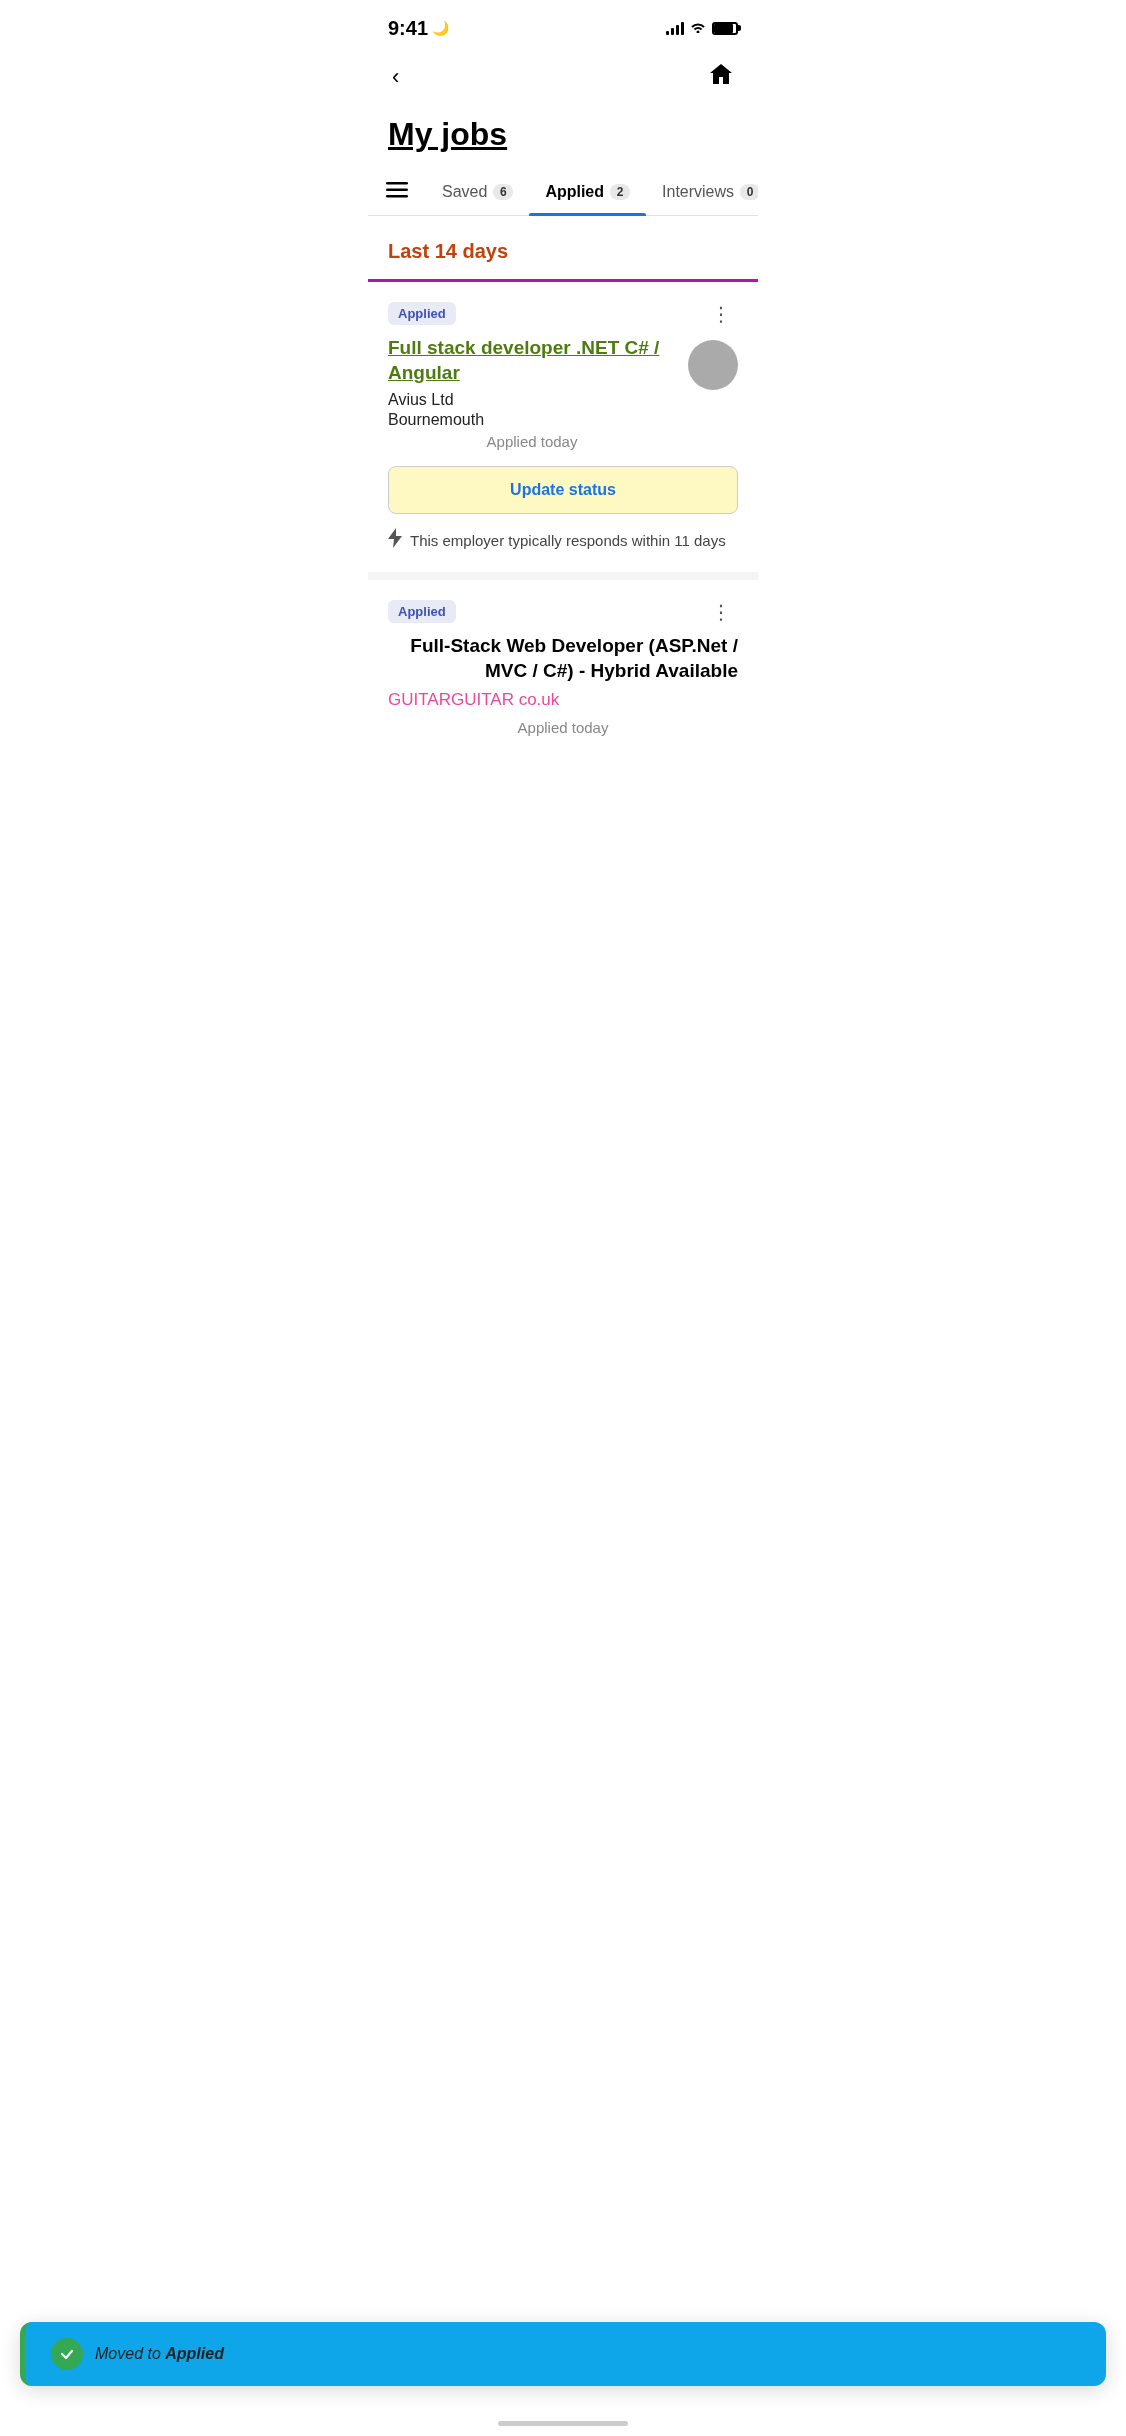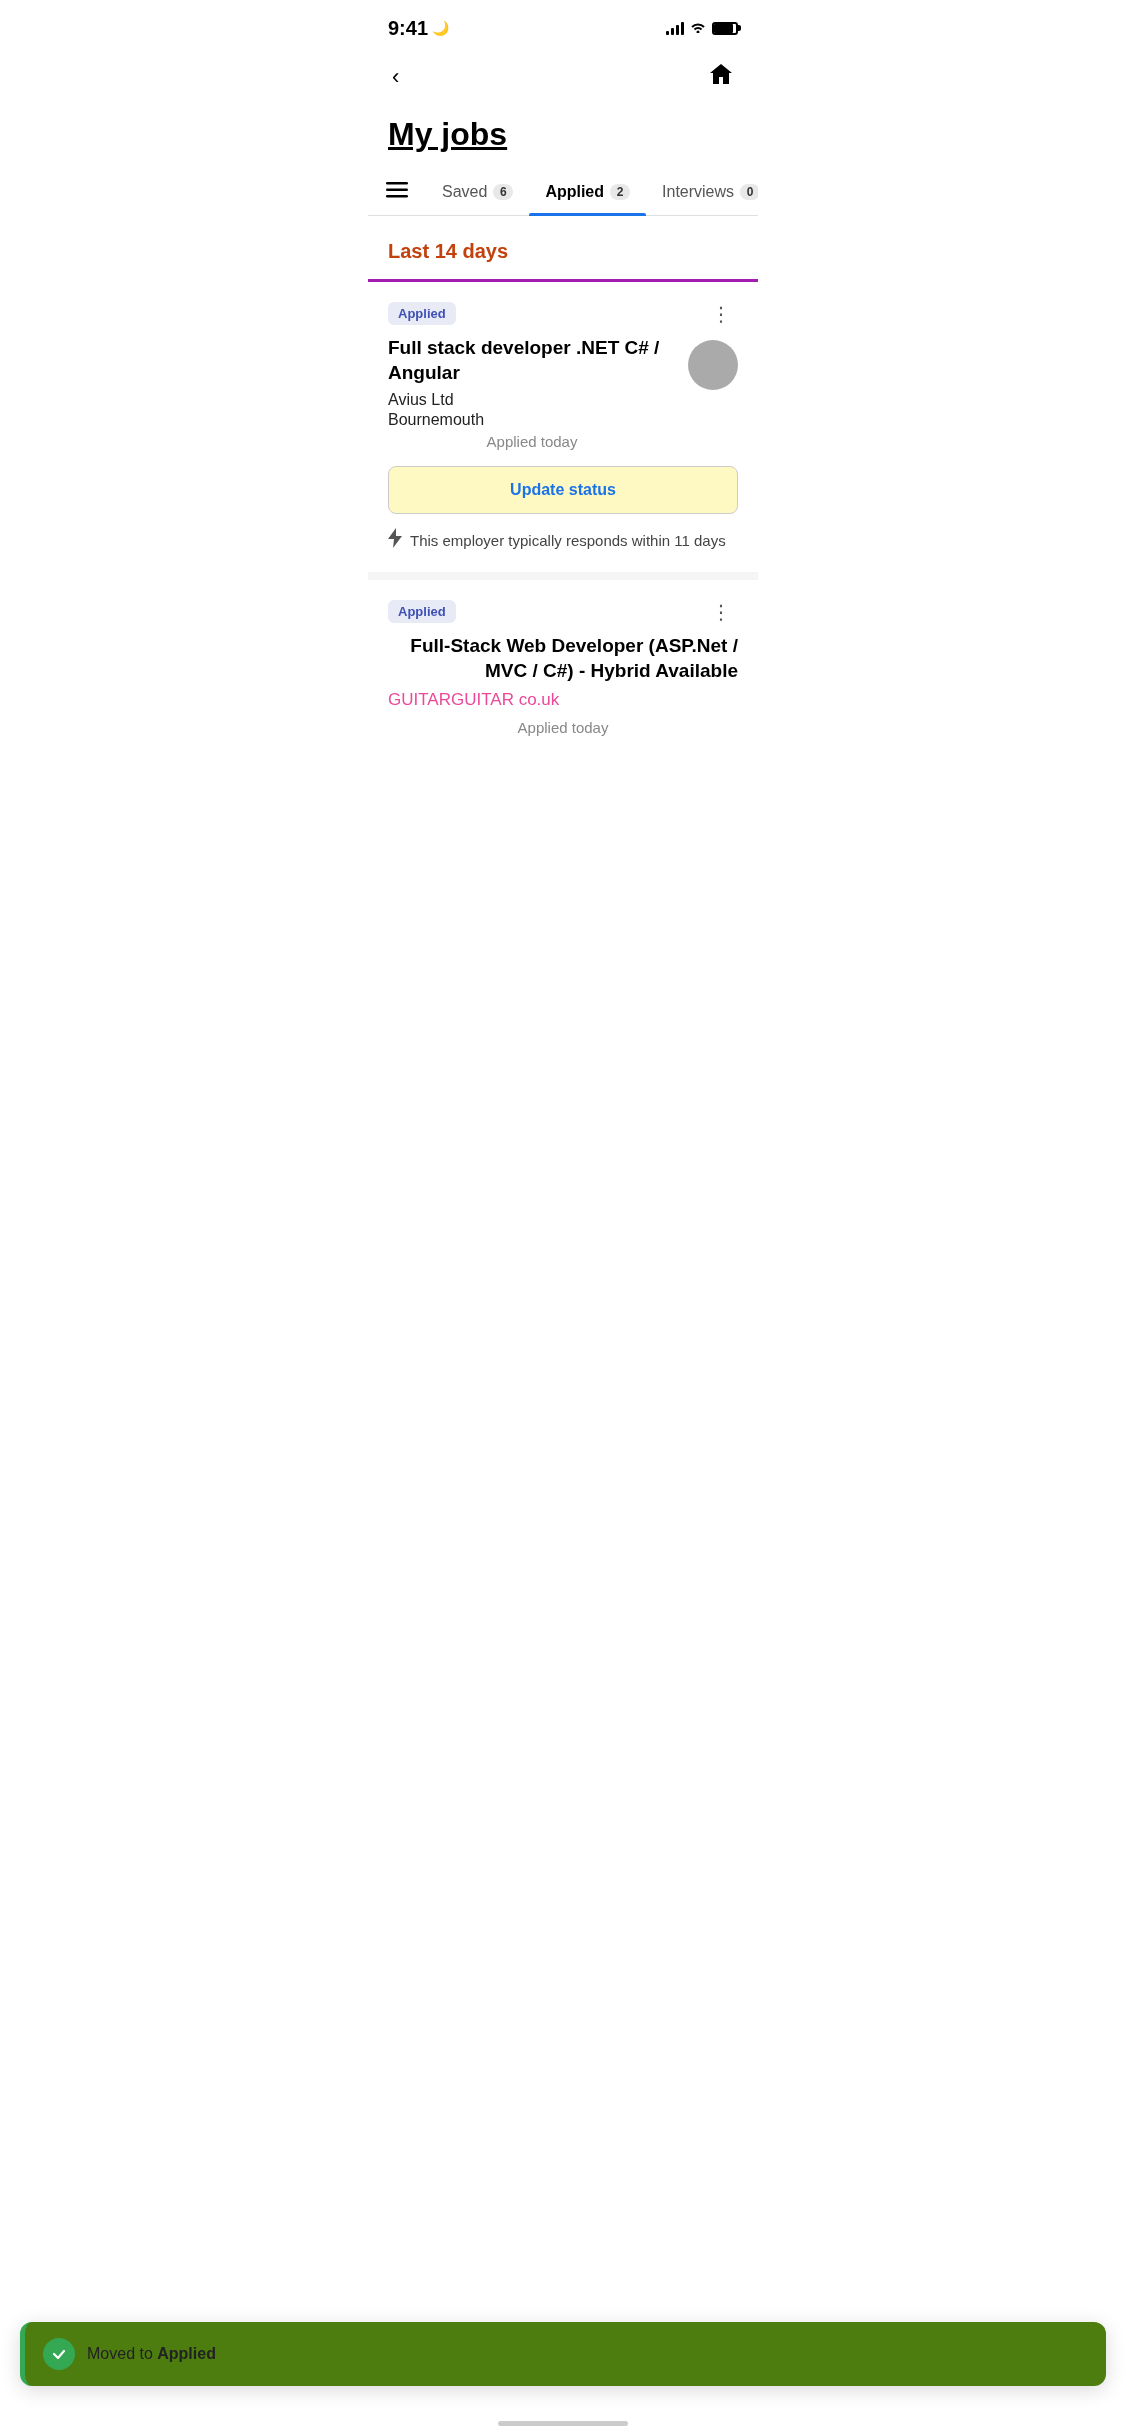--- a/index.html
+++ b/index.html
@@ -200,21 +200,22 @@
       display: flex;
       justify-content: space-between;
       align-items: flex-start;
     }
     .job-info {
       flex: 1;
     }
     .job-title {
       font-size: 19px;
       font-weight: 700;
-      color: #000000;
+      color: #4d7c0f;
+      text-decoration: underline;
       margin-bottom: 6px;
       line-height: 1.3;
     }
     .job-company {
       font-size: 16px;
       color: #222;
       margin-bottom: 2px;
     }
     .job-location {
       font-size: 16px;
@@ -280,29 +281,30 @@
       color: #ec4899;
       margin-bottom: 9px;
     }
 
     
     .toast {
       position: fixed;
       bottom: 50px;
       left: 20px;
       right: 20px;
-      background: #4d7c0f;
+      background: #0ea5e9;
       border-radius: 12px;
-      padding: 16px 18px;
+      padding: 16px 26px;
       display: flex;
       align-items: center;
       gap: 12px;
       box-shadow: 0 4px 20px rgba(0,0,0,0.15);
       border-left: 5px solid #34a853;
       z-index: 100;
+      font-style: italic;
     }
     .toast-check {
       width: 32px;
       height: 32px;
       border-radius: 50%;
       background: #34a853;
       display: flex;
       align-items: center;
       justify-content: center;
       flex-shrink: 0;

